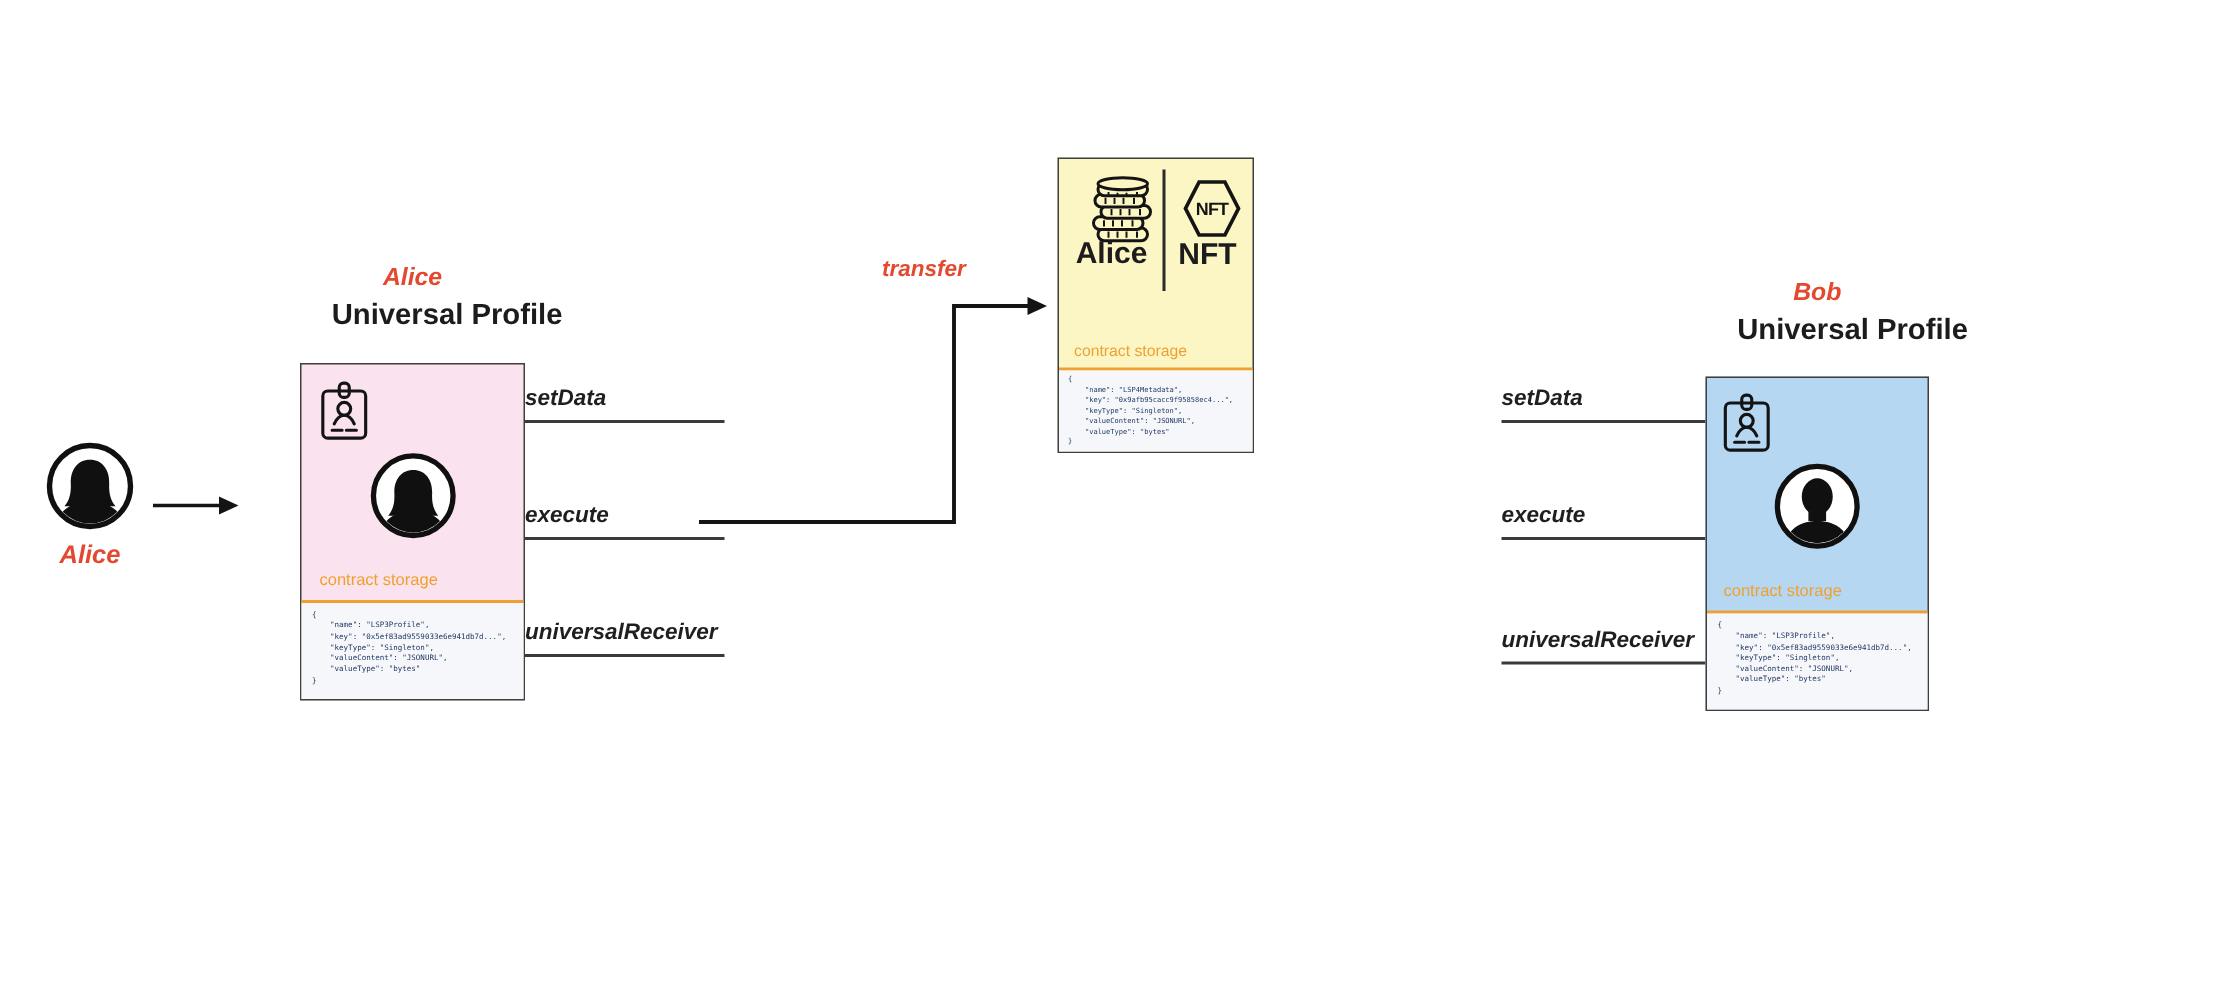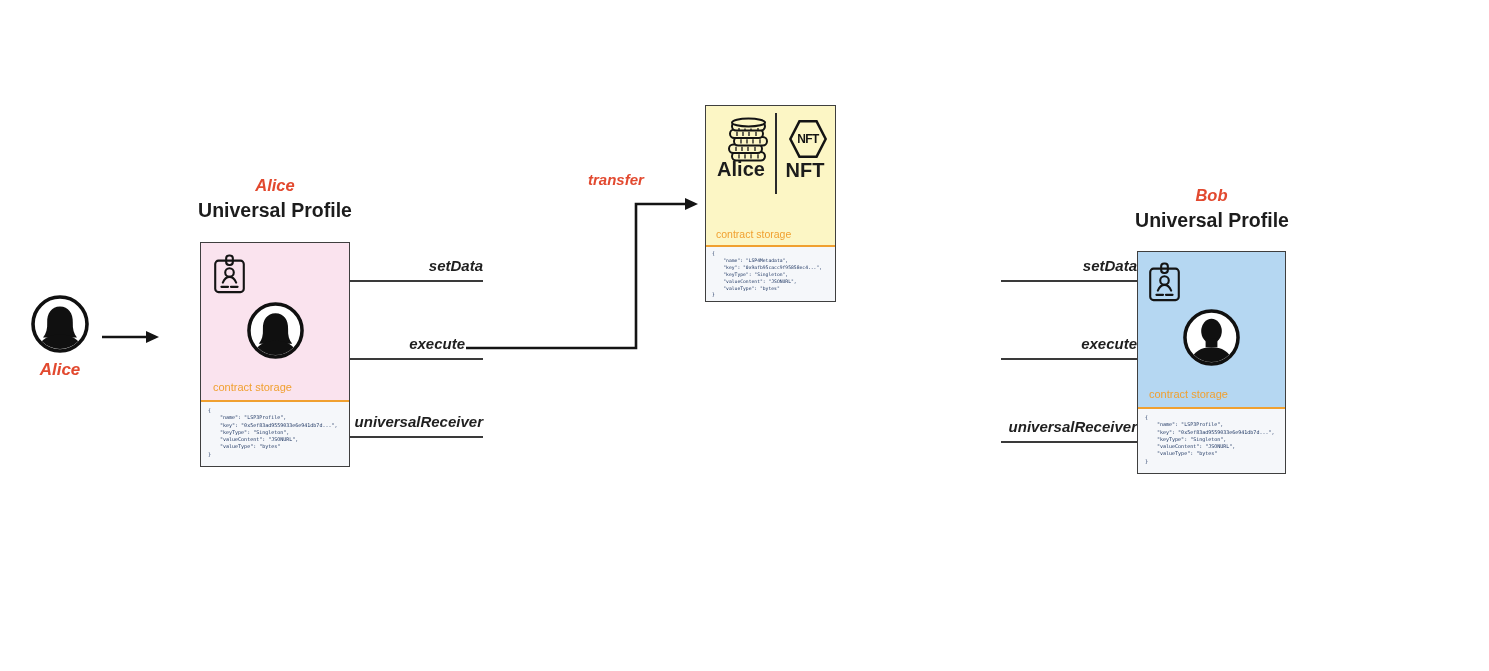--- a/index.html
+++ b/index.html
@@ -2,23 +2,23 @@
 <html><head>
 <meta charset="utf-8">
 <style>
   html,body{margin:0;padding:0;background:#fff;}
   .canvas{position:relative;width:1489px;height:671px;background:#ffffff;
           font-family:"Liberation Sans",sans-serif;overflow:hidden;}
   .abs{position:absolute;}
   .red{color:#E2492F;}
   .bi{font-weight:700;font-style:italic;}
   .owner-title{font-size:16.5px;text-align:center;line-height:22px;}
-  .profile-title{font-size:19.5px;font-weight:700;color:#1c1c1c;text-align:center;line-height:24px;}
+  .profile-title{font-size:19.5px;font-weight:700;color:#1c1c1c;text-align:right;line-height:24px;}
   .method-label{font-size:15px;font-weight:700;font-style:italic;color:#1f1f1f;
-                text-align:right;line-height:24px;height:24px;white-space:nowrap;}
+                text-align:left;line-height:24px;height:24px;white-space:nowrap;}
   .stub-line{height:1.6px;background:#3a3a3a;}
   .card{box-sizing:border-box;border:1.5px solid #3f3f3f;}
   .card-pink{background:#FAE3EE;}
   .card-yellow{background:#FCF6C5;}
   .card-blue{background:#B5D7F2;}
   .storage-label{font-size:11px;font-weight:400;color:#F0A030;white-space:nowrap;}
   .storage-rule{height:2px;background:#F0A030;left:0;right:0;}
   .code-block{left:0;right:0;bottom:0;background:#F5F7FA;color:#203864;
               font-family:"DejaVu Sans Mono",monospace;font-size:5px;line-height:7.3px;
               white-space:pre;padding:5px 0 0 7px;overflow:hidden;}

